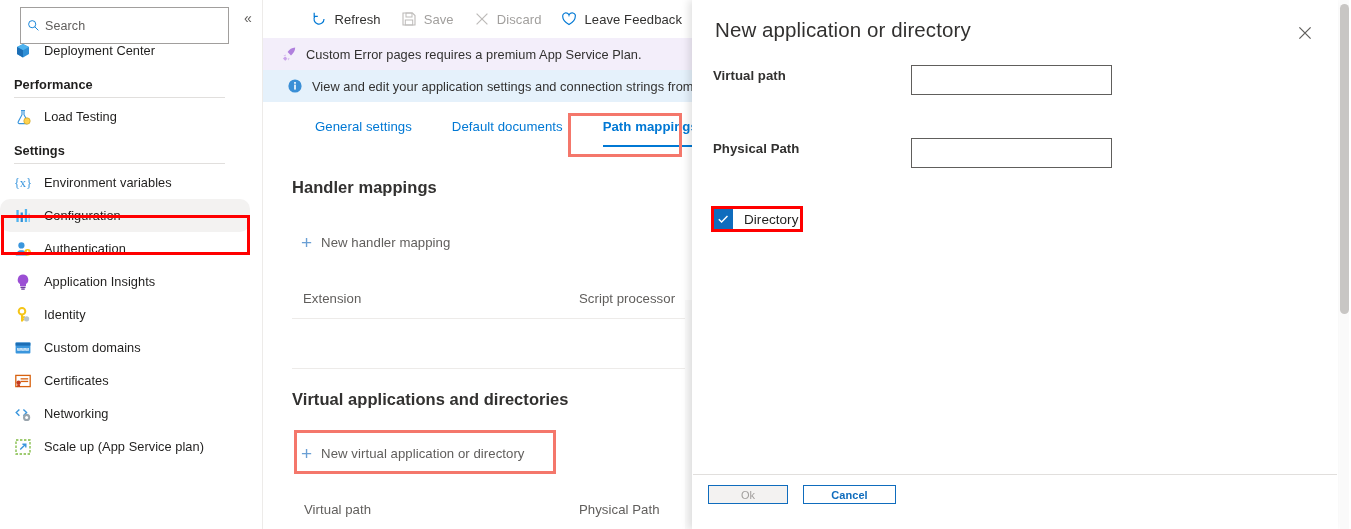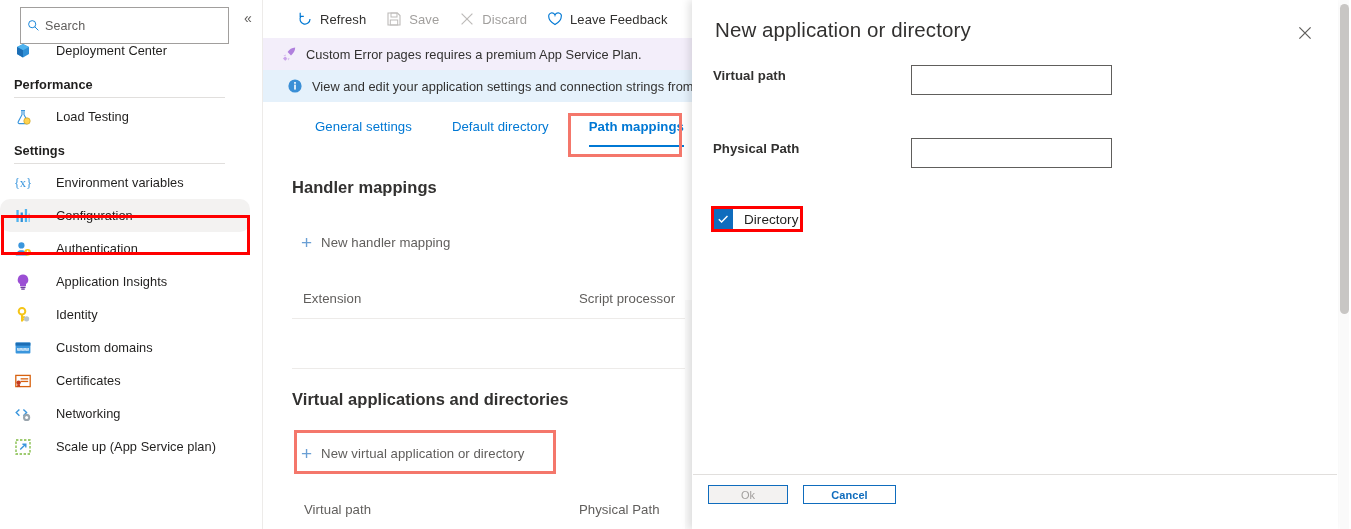--- a/index.html
+++ b/index.html
@@ -44,21 +44,20 @@
     display: flex; align-items: center;
     padding-left: 14px; cursor: pointer;
   }
   .nav-item .ico {
     width: 18px; height: 18px; flex: 0 0 18px;
     margin-right: 12px; display: block;
   }
   .nav-item .lbl {
     font-size: 12.8px; color: #201f1e; letter-spacing: .05px;
     white-space: nowrap;
-    margin-left: 12px;
   }
   .nav-item.selected { background: #f3f2f1; border-radius: 10px; }
 
   .nav-group { padding: 10px 14px 2px 14px; }
   .nav-group .g-title {
     font-size: 12.8px; font-weight: bold; color: #201f1e;
     letter-spacing: .05px; margin-bottom: 5px;
   }
   .nav-group .g-rule { height: 1px; background: #e1dfdd; width: 211px; }
   .sidebar-divider {
@@ -67,21 +66,21 @@
   }
 
   
   .main {
     position: absolute; left: 263px; top: 0;
     width: 429px; height: 529px;
     background: #ffffff; overflow: hidden;
   }
   .toolbar {
     position: absolute; left: 0; top: 0; width: 429px; height: 38px;
-    display: flex; align-items: center; padding-left: 24px; gap: 0px;
+    display: flex; align-items: center; padding-left: 24px; gap: 0px; justify-content: flex-end;
   }
   .tb-btn {
     display: flex; align-items: center; height: 38px;
     padding: 0 10px; cursor: pointer; white-space: nowrap;
   }
   .tb-btn .tb-ico { width: 16px; height: 16px; margin-right: 7px; flex:0 0 16px; }
   .tb-btn .tb-lbl { font-size: 13px; color: #323130; letter-spacing: .1px;}
   .tb-btn.disabled { cursor: default; }
   .tb-btn.disabled .tb-lbl { color: #a19f9d; }
 
@@ -90,22 +89,22 @@
     background: #f3eefa; display: flex; align-items: center; padding-left: 18px;
   }
   .banner-blue {
     position: absolute; left: 0; top: 70px; width: 429px; height: 32px;
     background: #e5f1fb; display: flex; align-items: center; padding-left: 24px;
   }
   .banner-txt { font-size: 12.8px; color: #323130; letter-spacing: .05px; white-space: nowrap; }
   .banner-ico { width: 16px; height: 16px; margin-right: 9px; flex: 0 0 16px; }
 
   .tabs {
-    position: absolute; left: 8px; top: 113px; width: 429px; height: 40px;
-    display: flex; align-items: flex-start; padding-left: 28px; gap: 24px; justify-content: center;
+    position: absolute; left: 16px; top: 113px; width: 429px; height: 40px;
+    display: flex; align-items: flex-start; padding-left: 28px; gap: 24px;
   }
   .tab {
     position: relative; height: 34px; padding: 6px 8px 0 8px;
     font-size: 13.2px; color: #0078d4; cursor: pointer; white-space: nowrap;
     letter-spacing: .05px;
   }
   .tab.active { font-weight: bold; }
   .tab.active .tab-underline {
     position: absolute; left: 8px; right: 8px; bottom: 0;
     height: 2px; background: #0078d4;
@@ -386,21 +385,21 @@
         <rect x="7.2" y="4" width="1.6" height="1.8" fill="#fff"></rect>
       </svg>
       <span class="banner-txt">View and edit your application settings and connection strings from Env</span>
     </div>
 
     <div class="tabs">
       <div class="tab">
         <span>General settings</span>
       </div>
       <div class="tab">
-        <span>Default directory</span>
+        <span>Default documents</span>
       </div>
       <div class="tab active">
         <span>Path mappings</span>
         <div class="tab-underline"></div>
       </div>
     </div>
 
     <div class="sect-title" style="left:29px; top:178px;">Handler mappings</div>
 
     <div class="add-link" style="left:38px; top:229px;">

